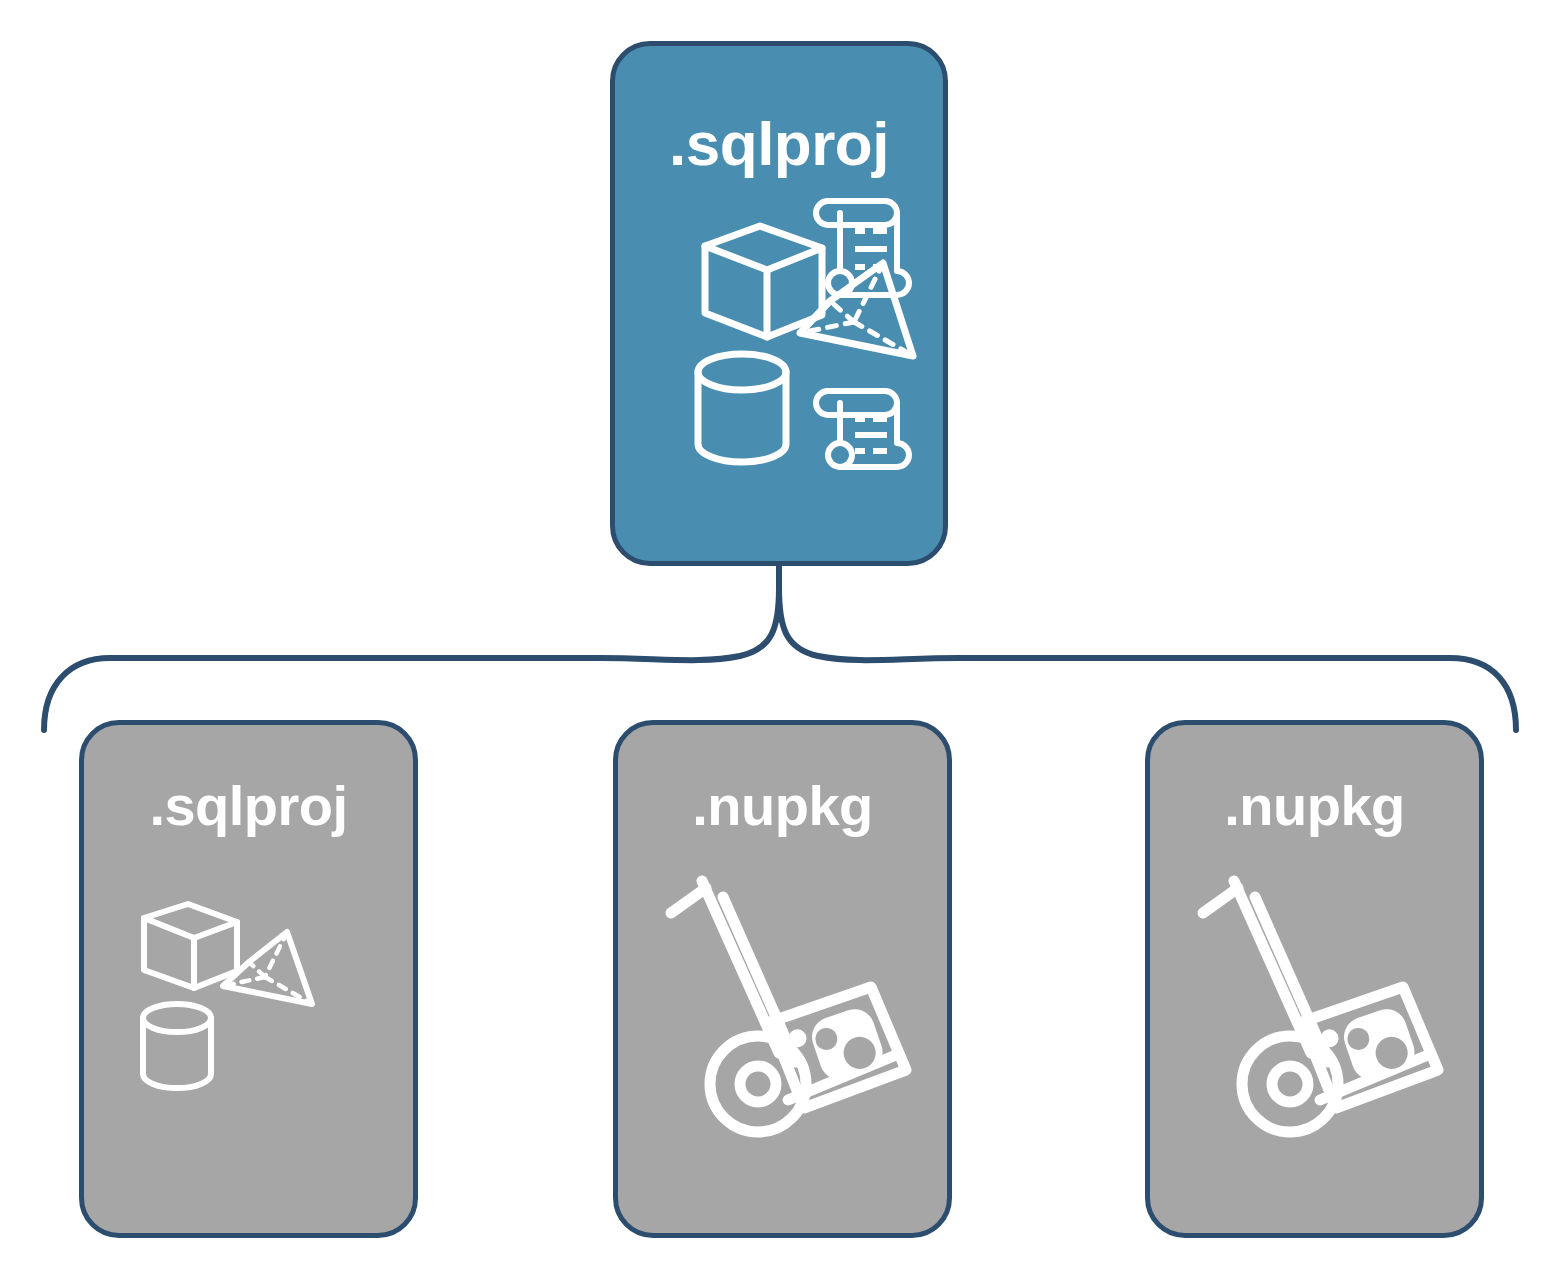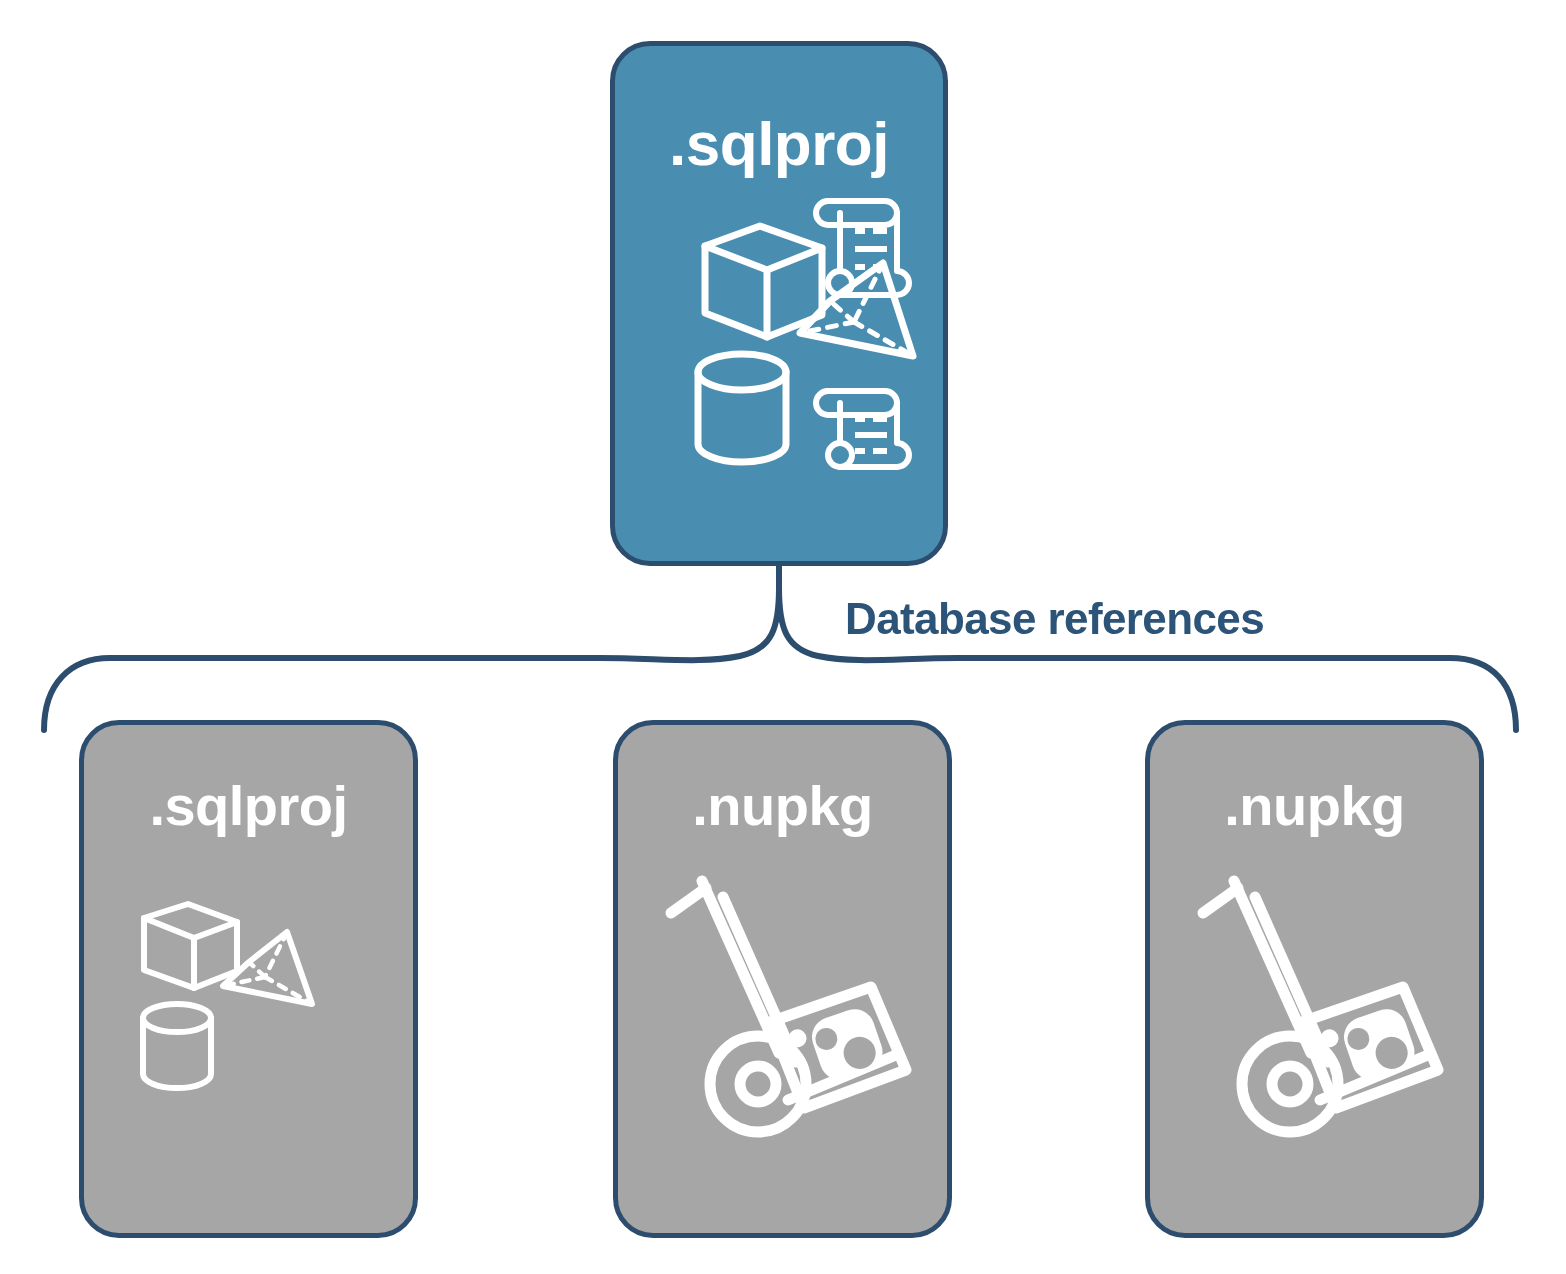--- a/index.html
+++ b/index.html
@@ -279,15 +279,14 @@
                C 70 650, 44 676, 44 722"></path>
 
       <path d="M779 580
                C 779 620, 786 641, 818 648
                C 858 656, 898 650, 958 650
                L 1450 650
                C 1492 650, 1516 676, 1516 722"></path>
     </g>
   </svg>
 
-  <div id="brace-label">Database references</div>
 
 </div>
 
 </body></html>

